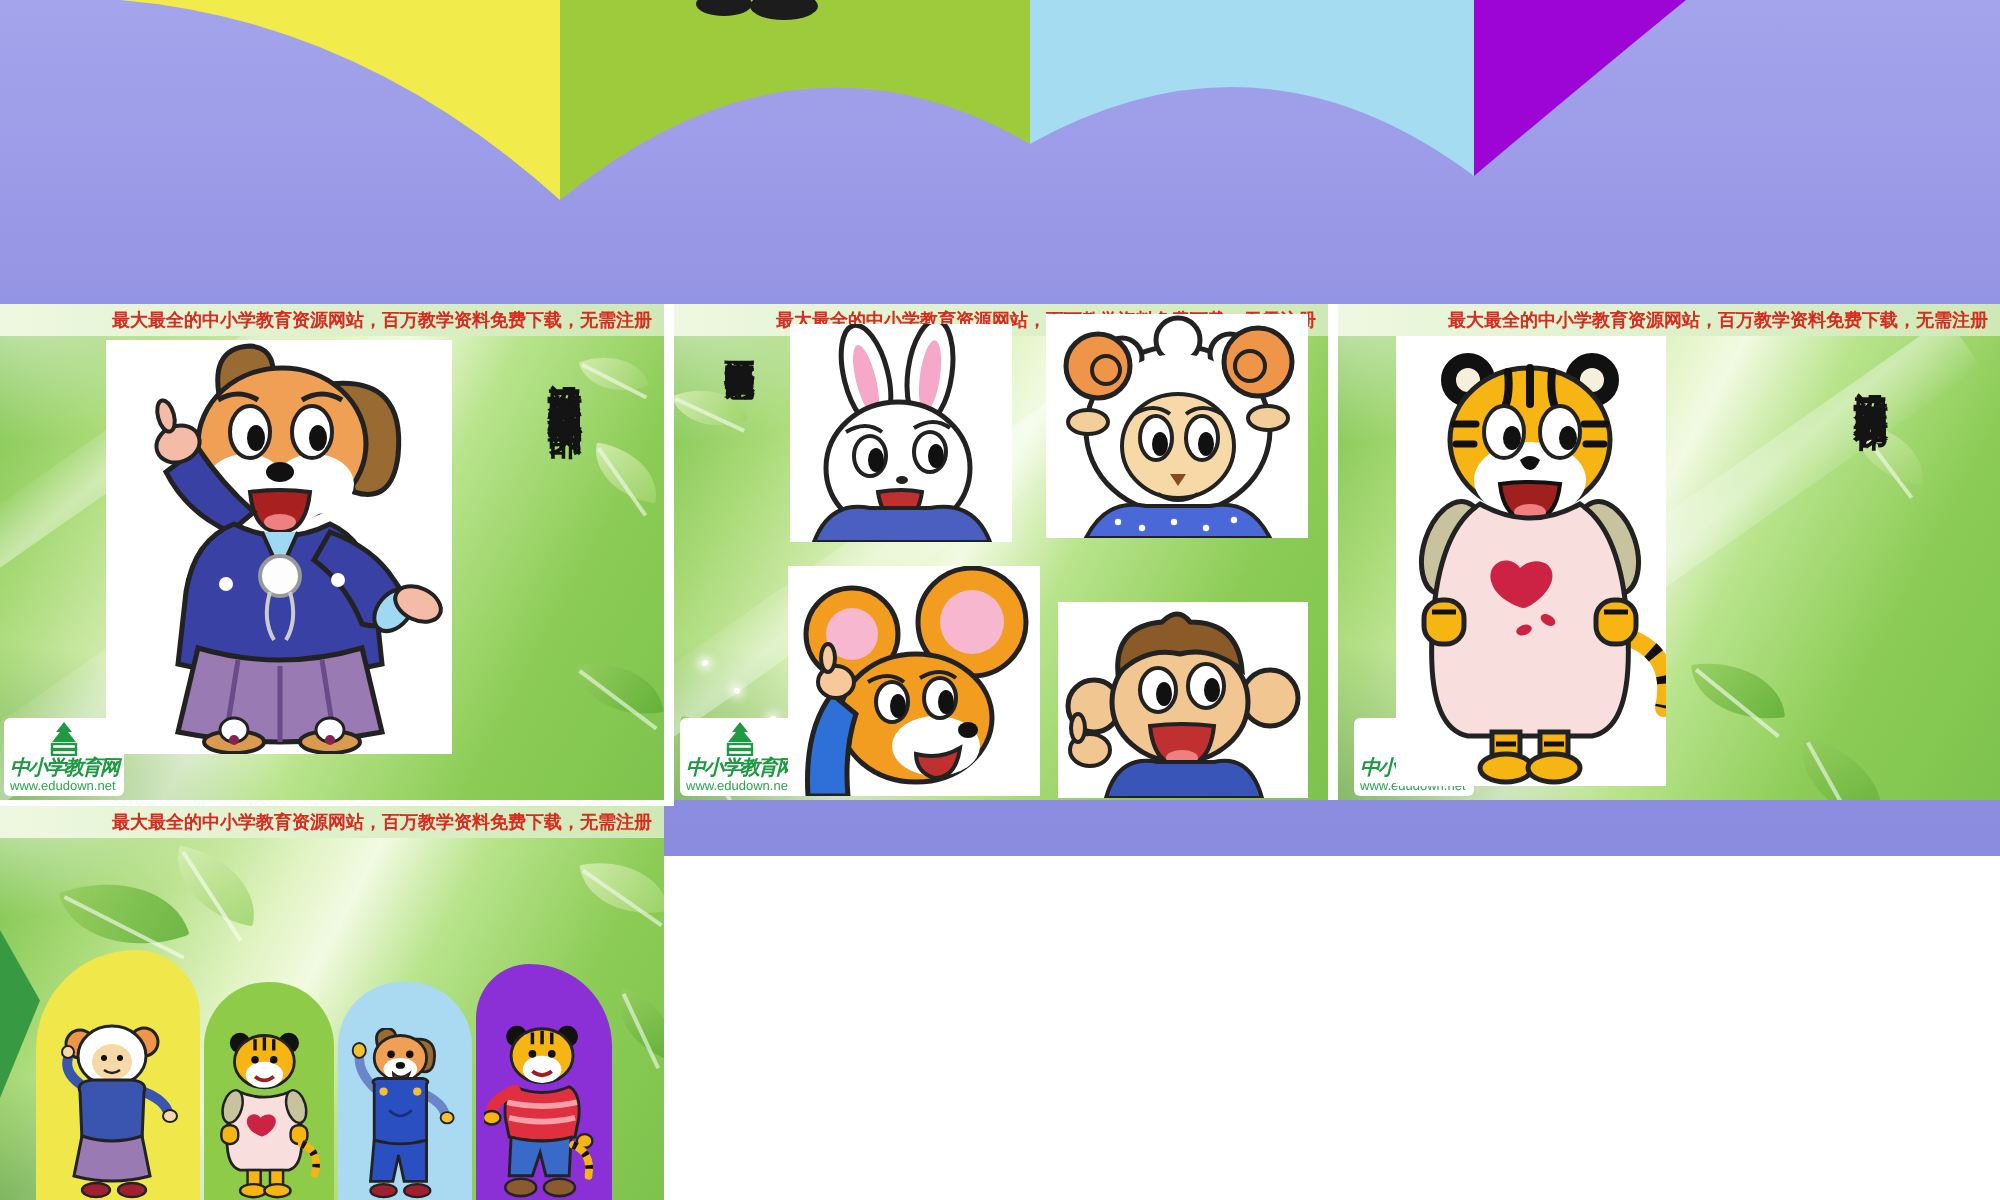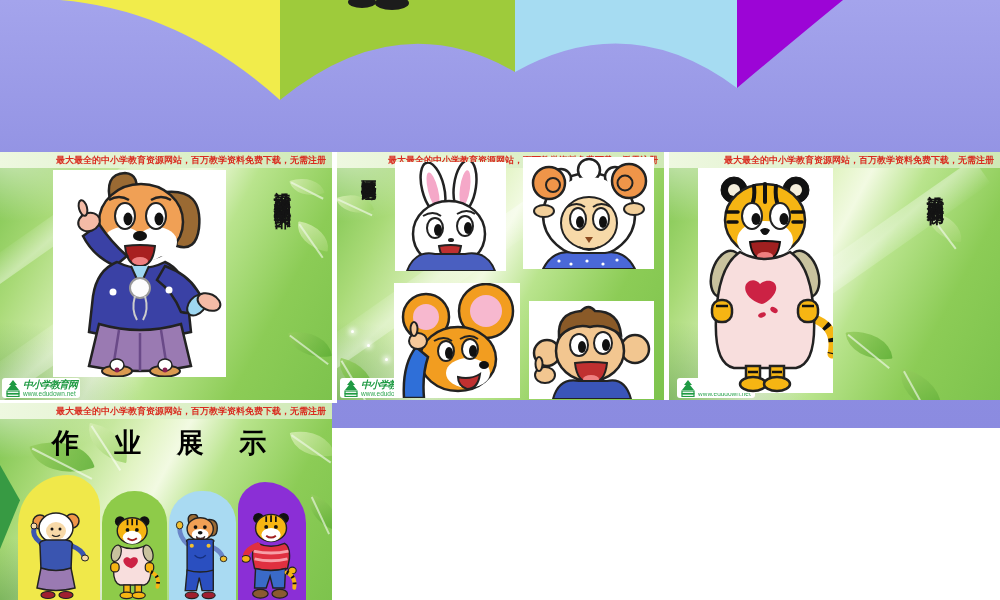--- a/index.html
+++ b/index.html
@@ -23,21 +23,21 @@
       linear-gradient(118deg,#79c24a 0%,#a9da77 18%,#e2f4c4 38%,#f2fae2 46%,#b9e48d 58%,#8ccc56 78%,#7dc34d 100%);}
   .streak{position:absolute;background:linear-gradient(to bottom right,rgba(255,255,255,0),rgba(255,255,255,.4),rgba(255,255,255,0));transform:rotate(-35deg);pointer-events:none;}
   .hdr{position:absolute;left:0;top:0;right:0;height:16px;
     background:linear-gradient(90deg,#eef8e0,#cfe9b6);z-index:2;}
   .promo{font-size:9px;line-height:16px;color:#d92b1f;text-align:right;
     padding-right:6px;white-space:nowrap;font-weight:bold;}
   .whitebox{position:absolute;background:#ffffff;z-index:3;}
   .v-caption{position:absolute;writing-mode:vertical-rl;text-orientation:upright;
     color:#141414;font-weight:bold;z-index:2;}
   .logo{position:absolute;display:flex;align-items:center;gap:2px;background:#ffffff;
-    border-radius:3px;padding:1px 3px;z-index:2;}
+    border-radius:3px;padding:1px 3px;z-index:2;flex-direction:column;}
   .logo .brand{font-size:10px;font-style:italic;font-weight:bold;color:#1f9a43;line-height:10px;letter-spacing:-1px;}
   .logo .site{font-size:6.5px;color:#2aa44e;line-height:7px;}
   .leaf{position:absolute;border-radius:4% 100% 4% 100%;
     background:linear-gradient(135deg,#d8efb5,#9ed46a);opacity:.85;pointer-events:none;}
   .leaf.dk{background:linear-gradient(135deg,#96cd5f,#5faf36);}
   .leaf::after{content:"";position:absolute;left:6%;top:6%;width:120%;height:2px;
     background:rgba(255,255,255,.65);transform:rotate(45deg);transform-origin:0 0;}
   .sparkle{position:absolute;width:3px;height:3px;border-radius:50%;background:#fff;
     box-shadow:0 0 5px 2px rgba(255,255,255,.85);pointer-events:none;}
   #s4 .title{position:absolute;left:0;right:0;top:22px;text-align:center;
@@ -321,21 +321,20 @@
   <div class="slide" id="s4">
     <div class="slide-bg"></div>
     <div class="wedge"></div>
     <div class="leaf dk" style="left:34px;top:34px;width:56px;height:40px;transform:rotate(-18deg);"></div>
     <div class="leaf" style="left:86px;top:24px;width:44px;height:32px;transform:rotate(12deg);"></div>
     <div class="leaf" style="left:292px;top:26px;width:40px;height:30px;transform:rotate(-10deg);"></div>
     <div class="leaf dk" style="left:306px;top:96px;width:34px;height:26px;transform:rotate(20deg);"></div>
     <div class="hdr">
       <div class="promo">最大最全的中小学教育资源网站，百万教学资料免费下载，无需注册</div>
     </div>
-    <div class="title">作 业 展 示</div>
 
     <div class="panel" id="p-yellow">
       <svg viewBox="0 0 62 92" width="62" height="92">
         <circle cx="12" cy="14" r="7" fill="#ef9549" stroke="#222" stroke-width="1.5"></circle>
         <circle cx="44" cy="13" r="7" fill="#ef9549" stroke="#222" stroke-width="1.5"></circle>
         <ellipse cx="28" cy="20" rx="17" ry="15" fill="#fff" stroke="#222" stroke-width="1.5"></ellipse>
         <ellipse cx="28" cy="23" rx="10" ry="9" fill="#f7d9a8"></ellipse>
         <circle cx="24" cy="21" r="1.5" fill="#111"></circle>
           <circle cx="32" cy="21" r="1.5" fill="#111"></circle>
         <path d="M24,27 Q28,30 32,27" stroke="#222" stroke-width="1.2" fill="none"></path>

